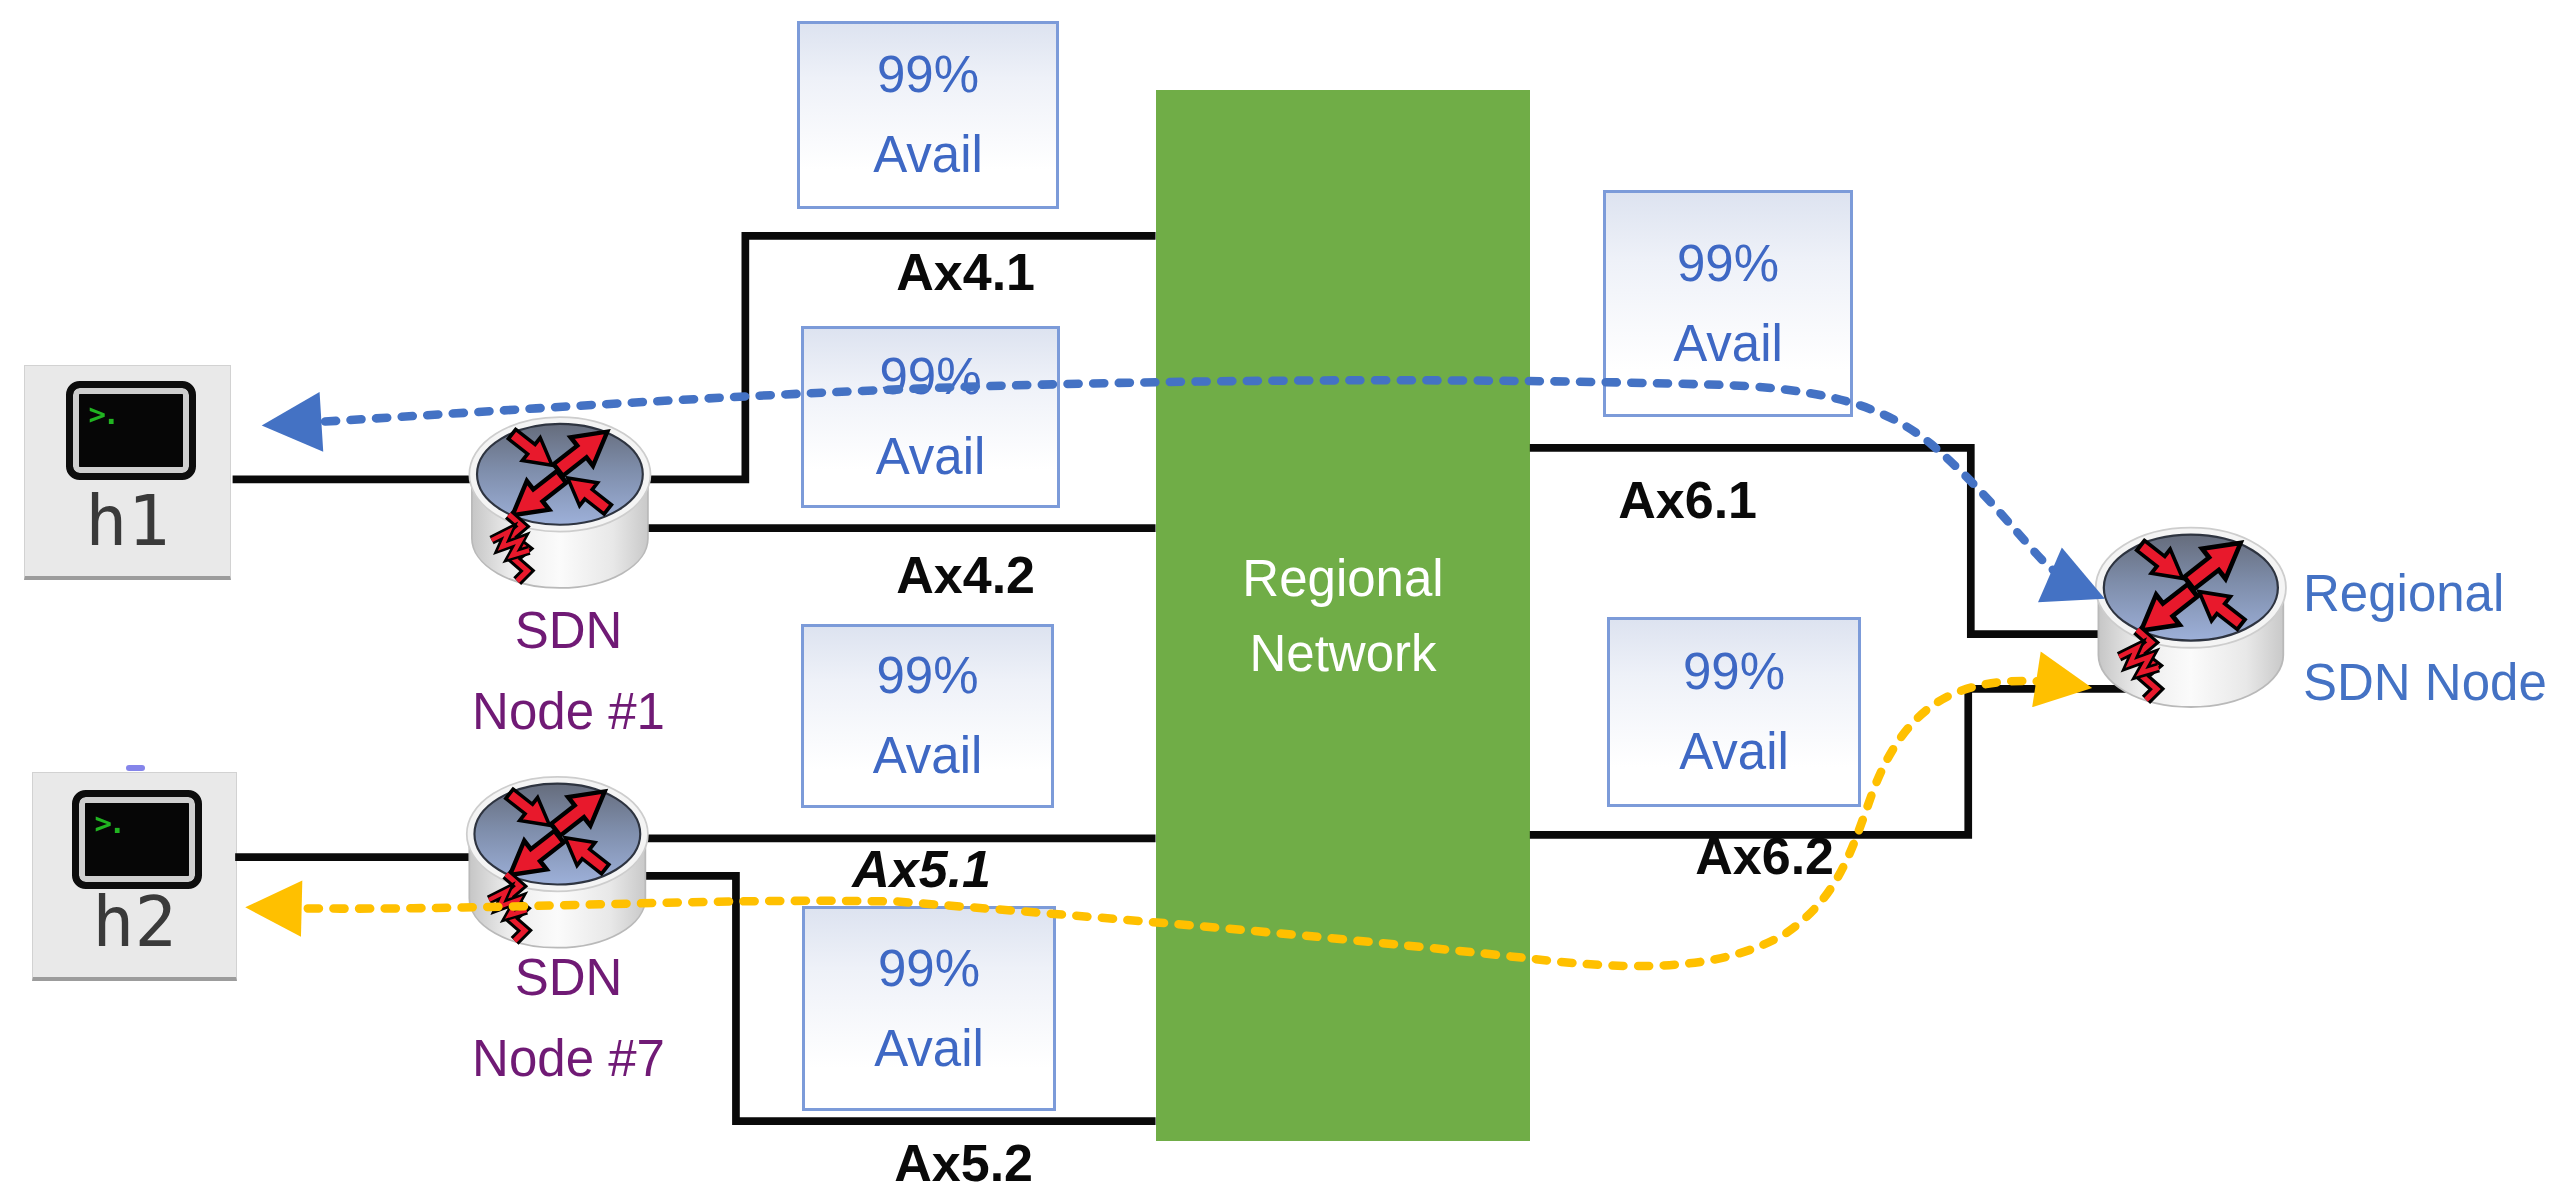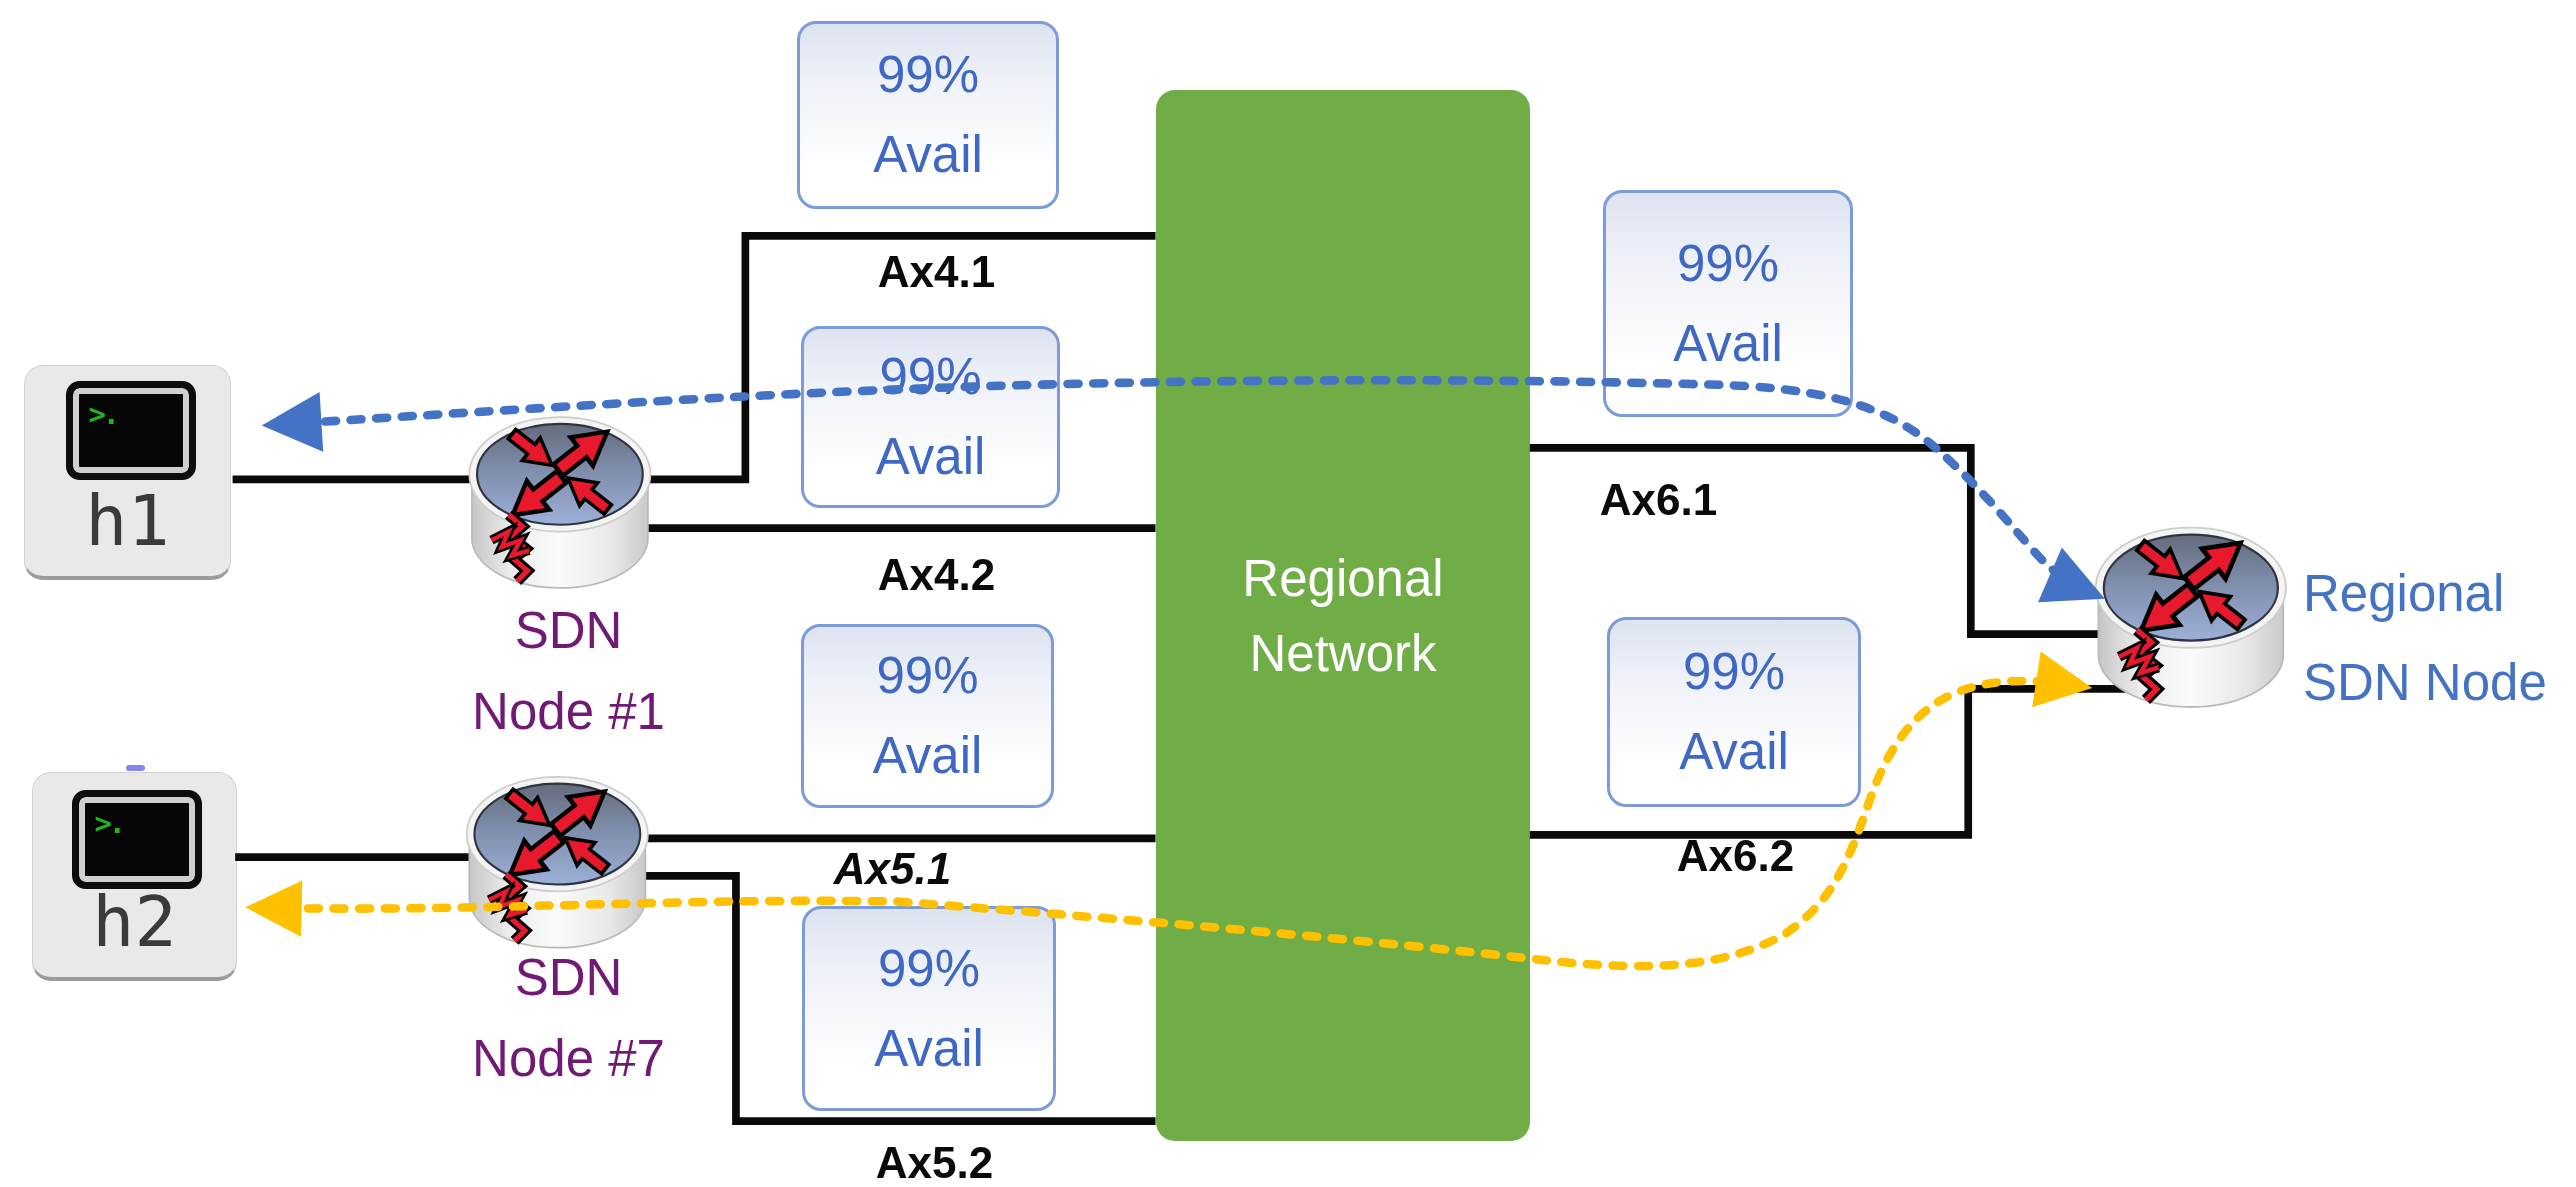--- a/index.html
+++ b/index.html
@@ -1,35 +1,35 @@
 <!DOCTYPE html>
 <html style="font-size:13.7px"><head>
 <meta charset="utf-8">
 <style>
   html,body{margin:0;padding:0;background:#fff;}
   #canvas{position:relative;width:2576px;height:1187px;background:#ffffff;overflow:hidden;
           font-family:"Liberation Sans", sans-serif;}
-  .abs{position:absolute;border-radius:19px;}
+  .abs{position:absolute;}
 
   
   .host{background:#e9e9e9;border:1.7px solid #d2d2d2;border-bottom:4.3px solid #9c9c9c;box-sizing:border-box;}
   .term{position:absolute;background:#060606;border:7.7px solid #0d0d0d;border-radius:13.7px;
         box-shadow:inset 0 0 0 6px #cfcfcf;box-sizing:border-box;}
   .prompt{position:absolute;left:15.4px;top:8.5px;color:#21b421;font-family:"DejaVu Sans Mono",monospace;
           font-size:29px;font-weight:bold;letter-spacing:-3.4px;}
   .hostlabel{position:absolute;left:0;right:0;bottom:13.7px;text-align:center;color:#3a3a3a;
              font-family:"DejaVu Sans Mono",monospace;font-size:70px;}
 
   
   .avail{border:3.4px solid #7c9bd9;background:linear-gradient(180deg,#dde3f0 0%,#eef1f8 30%,#ffffff 80%);
          display:flex;flex-direction:column;align-items:center;justify-content:center;
          color:#3e68c4;font-size:51px;line-height:80px;box-sizing:border-box;}
 
   
-  .axlabel{font-size:44px;font-weight:bold;color:#0a0a0a;text-align:center;line-height:56px;width:197px;}
+  .axlabel{font-size:52px;font-weight:bold;color:#0a0a0a;text-align:right;line-height:56px;width:197px;}
 
   
   .nodelabel{color:#701a75;font-size:51px;line-height:81px;text-align:center;}
 
   
   .green{background:#70ad47;display:flex;flex-direction:column;align-items:center;justify-content:center;
          color:#ffffff;font-size:51px;line-height:75px;}
 
   .rlabel{color:#4472c4;font-size:51px;line-height:89px;text-align:left;}
 

